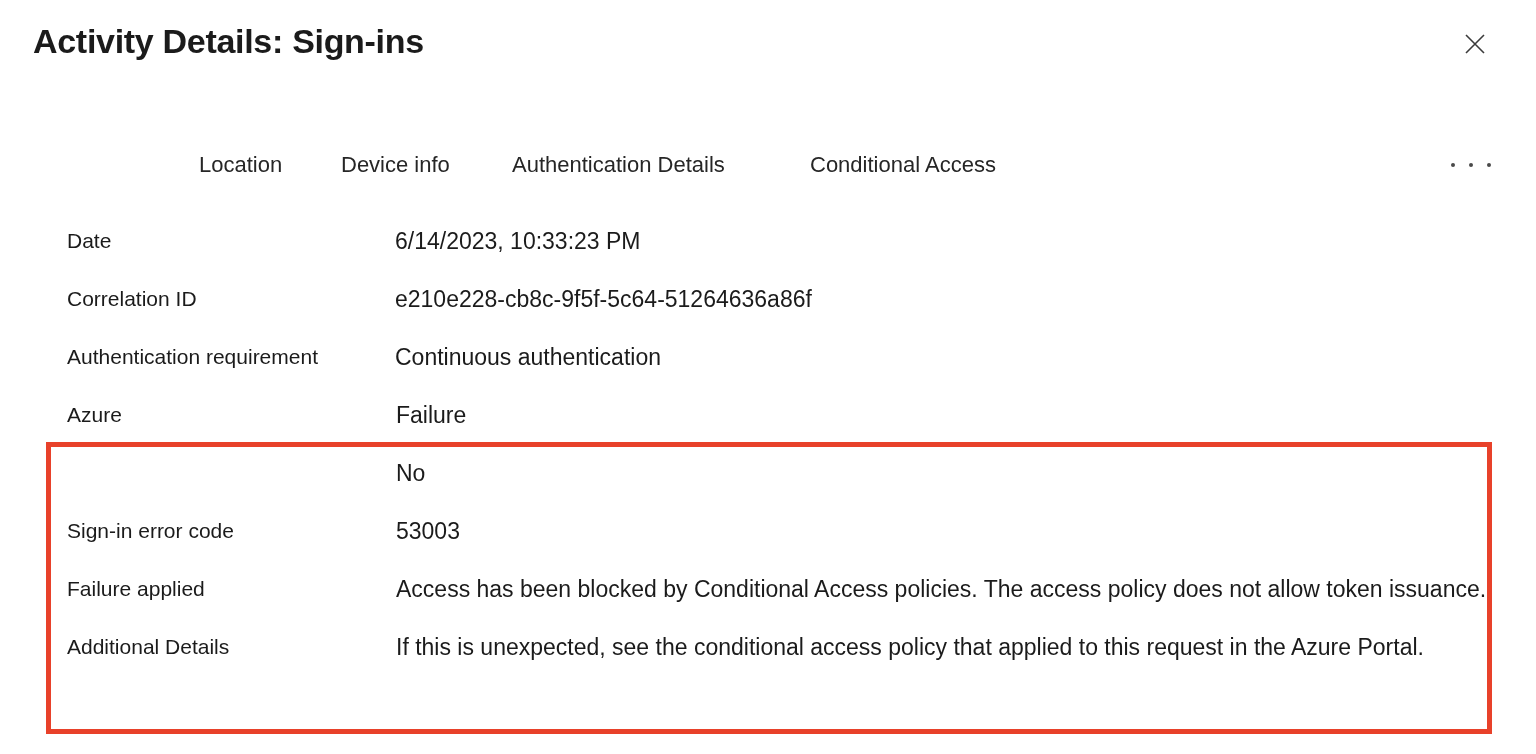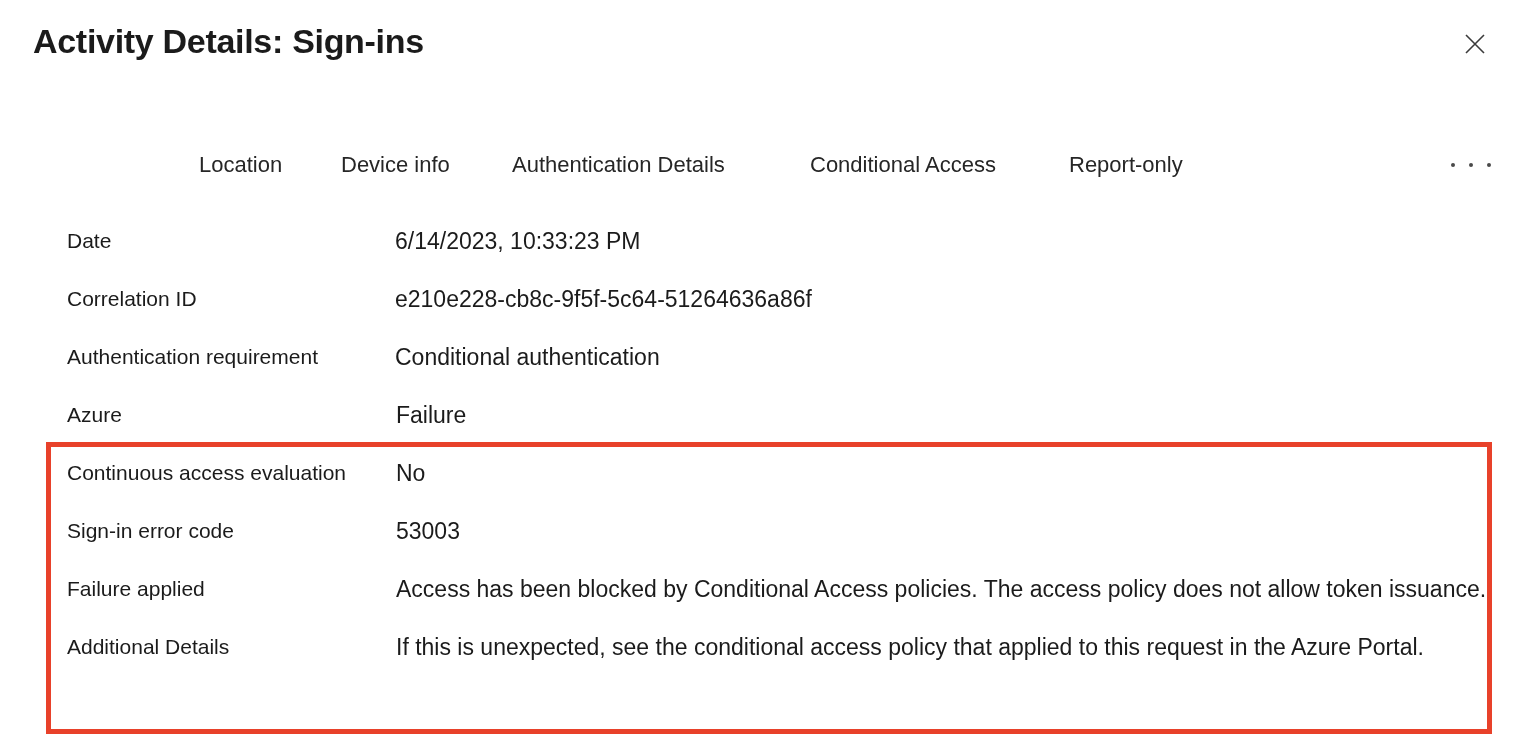--- a/index.html
+++ b/index.html
@@ -158,47 +158,45 @@
     </span>
   </button>
 </div>
 
 <div id="tab-bar">
 
     <div class="tab-item" style="left: 199px;">Location</div>
     <div class="tab-item" style="left: 341px;">Device info</div>
     <div class="tab-item" style="left: 512px;">Authentication Details</div>
     <div class="tab-item" style="left: 810px;">Conditional Access</div>
-    <div class="tab-item" style="left: 1069px;">Report-only</div>
     <div id="tab-overflow" aria-label="More">
     <span class="dot"></span>
     <span class="dot"></span>
     <span class="dot"></span>
   </div>
 </div>
 
 <div id="details-list">
     <div class="detail-row">
       <div class="detail-label">Date</div>
       <div class="detail-value">6/14/2023, 10:33:23 PM</div>
     </div>
     <div class="detail-row">
       <div class="detail-label">Correlation ID</div>
       <div class="detail-value">e210e228-cb8c-9f5f-5c64-51264636a86f</div>
     </div>
     <div class="detail-row">
       <div class="detail-label">Authentication requirement</div>
-      <div class="detail-value">Conditional authentication</div>
+      <div class="detail-value">Continuous authentication</div>
     </div>
     <div class="detail-row in-box">
       <div class="detail-label">Azure</div>
       <div class="detail-value">Failure</div>
     </div>
     <div class="detail-row in-box">
-      <div class="detail-label">Continuous access evaluation</div>
       <div class="detail-value">No</div>
     </div>
     <div class="detail-row in-box">
       <div class="detail-label">Sign-in error code</div>
       <div class="detail-value">53003</div>
     </div>
     <div class="detail-row in-box">
       <div class="detail-label">Failure applied</div>
       <div class="detail-value">Access has been blocked by Conditional Access policies. The access policy does not allow token issuance.</div>
     </div>

